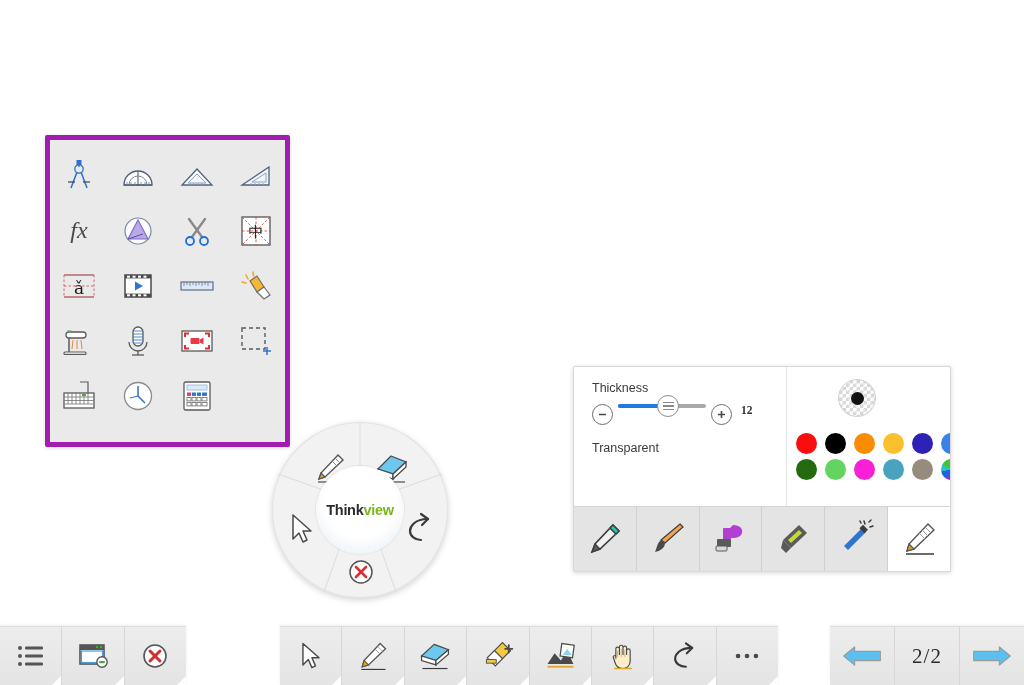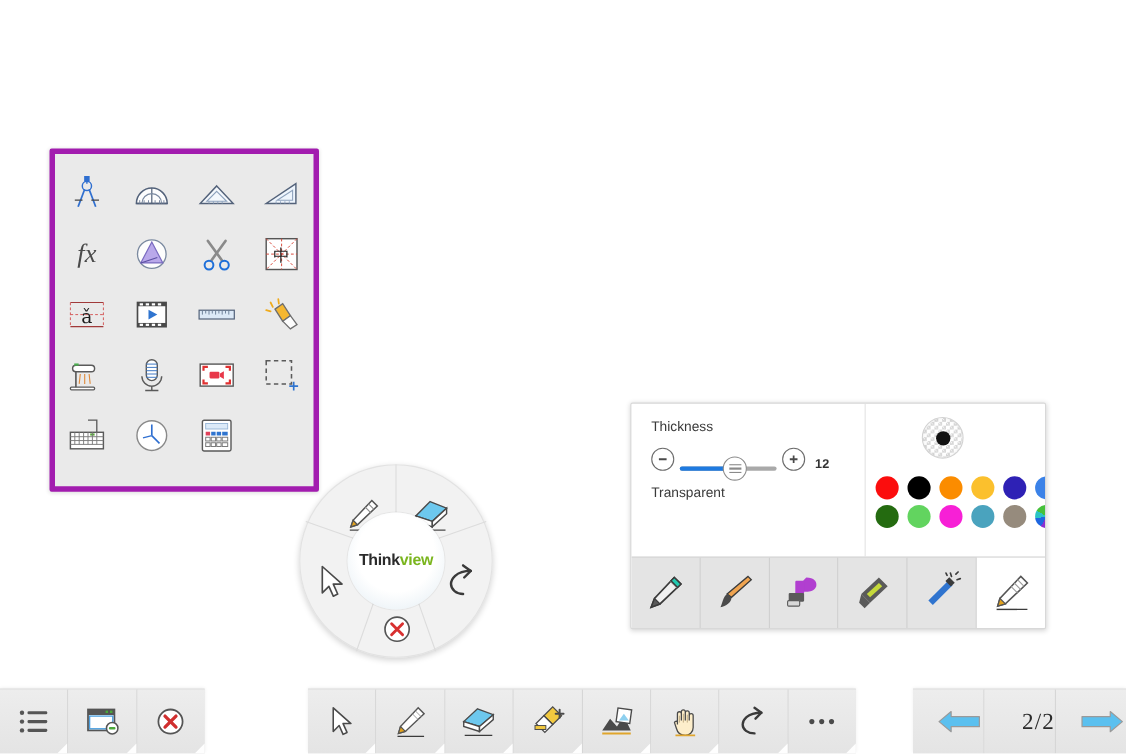--- a/index.html
+++ b/index.html
@@ -52,21 +52,21 @@
   
   #pen-panel{
     position:absolute;left:573px;top:366px;width:376px;height:204px;
     background:#ffffff;border:1px solid #d8d8d8;border-radius:2px;
     box-shadow:0 1px 5px rgba(0,0,0,.16);
     overflow:hidden;
   }
   #pen-top{display:flex;height:139px;}
   #sliders{width:213px;padding:14px 0 4px 18px;box-sizing:border-box;border-right:1px solid #e3e3e3;}
   .slider-label{font-size:12.5px;color:#3a3a3a;margin-bottom:9px;}
-  .slider-row{display:flex;align-items:flex-end;height:24px;margin-bottom:13px;}
+  .slider-row{display:flex;align-items:flex-start;height:24px;margin-bottom:13px;font-family:Liberation Serif, serif;}
   .rnd-btn{
     width:21px;height:21px;border-radius:50%;border:1.4px solid #6d6d6d;
     display:flex;align-items:center;justify-content:center;box-sizing:border-box;
     background:#fff;cursor:pointer;flex:none;color:#4a4a4a;font-size:14px;line-height:1;
   }
   .track{position:relative;width:88px;height:4px;margin:0 5px;flex:none;}
   .track-bg{position:absolute;left:0;top:0;width:100%;height:4px;border-radius:2px;background:#a9a9a9;}
   .track-fill{position:absolute;left:0;top:0;height:4px;border-radius:2px;background:#1e7ae0;}
   .thumb{
     position:absolute;top:-9px;width:22px;height:22px;border-radius:50%;
@@ -110,21 +110,21 @@
   }
   .botbar .cell:last-child{border-right:none;}
   .botbar .cell::after{
     content:"";position:absolute;right:0;bottom:0;border-style:solid;
     border-width:0 0 9px 9px;border-color:transparent transparent #ffffff transparent;opacity:.95;
   }
   #bar-left{left:0;width:186px;}
   #bar-center{left:280px;width:498px;}
   #bar-right{left:830px;width:194px;}
   #bar-center .cell{width:62.2px;}
-  #bar-right .cell{width:64.6px;justify-content:flex-end;}
+  #bar-right .cell{width:64.6px;}
   #bar-right .cell::after{display:none;}
   #page-indicator{font-size:21px;color:#2b2b2b;font-family:"Liberation Serif",serif;letter-spacing:1px;}
 </style>
 </head>
 <body>
 
 <div id="tools-panel">
   <div id="tools-grid">
 
     <div class="tool-cell">

